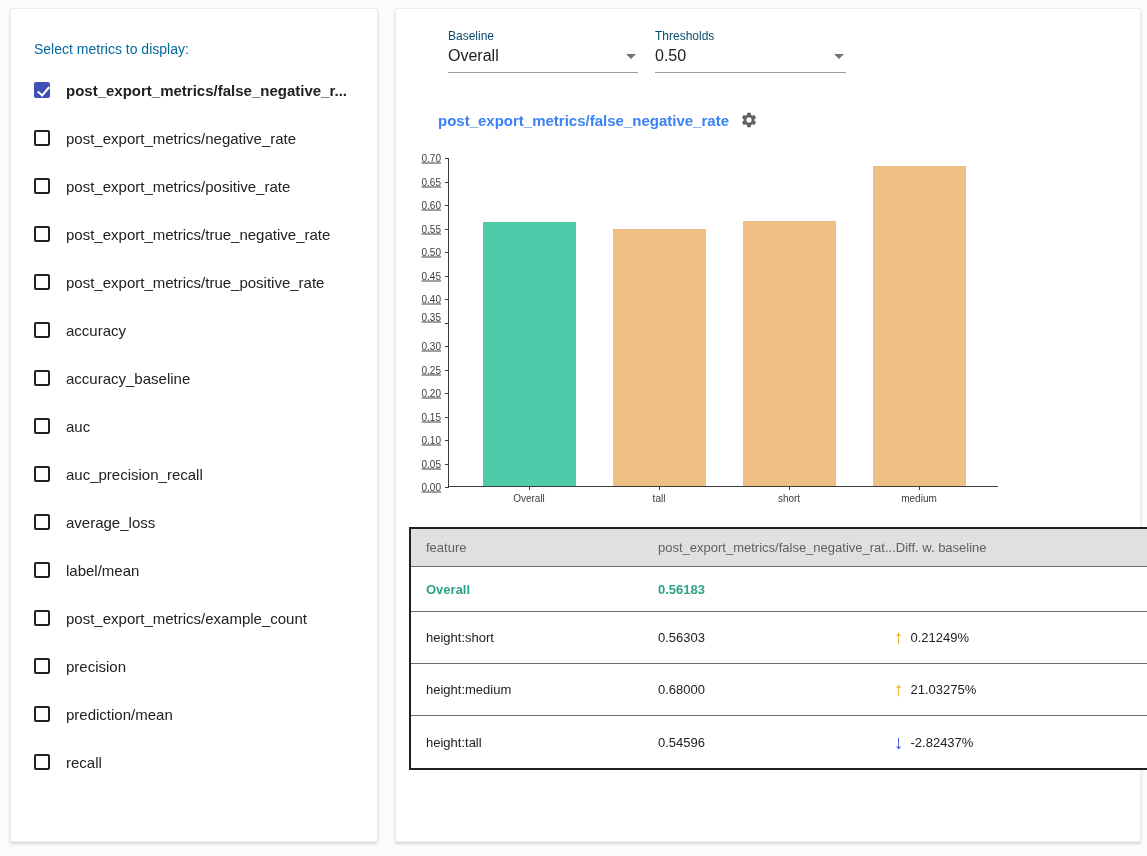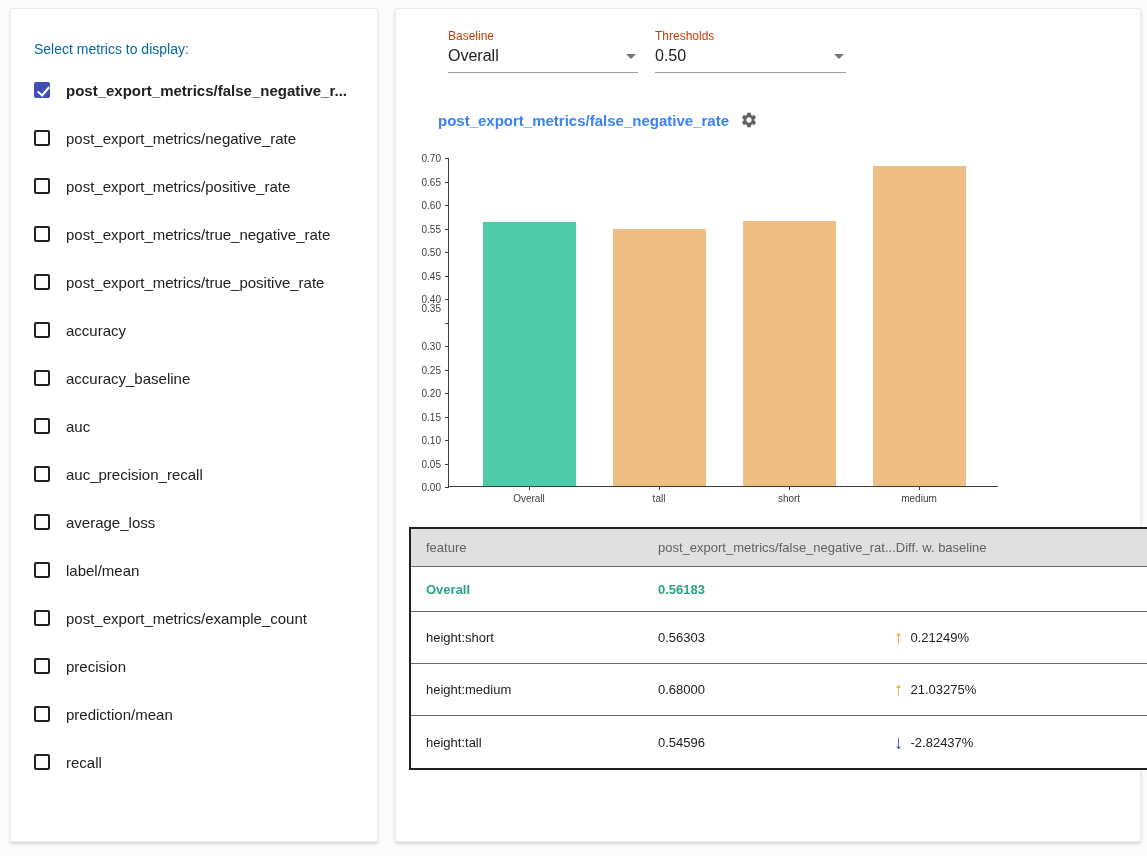--- a/index.html
+++ b/index.html
@@ -34,21 +34,21 @@
     border: solid #fff; border-width: 0 2px 2px 0;
     transform: rotate(40deg);
   }
   .metric-label { margin-left: 16px; font-size: 15px; color: #212121; white-space: nowrap; }
   .metric-item.checked .metric-label { font-weight: bold; }
 
   
   .dropdown { position: absolute; top: 20px; cursor: pointer; }
   .dd-baseline   { left: 52px;  width: 190px; }
   .dd-thresholds { left: 259px; width: 191px; }
-  .dd-label { font-size: 12px; color: #c2410c; }
+  .dd-label { font-size: 12px; color: #0c4a6e; }
   .dd-value-row {
     display: flex; justify-content: space-between; align-items: center;
     border-bottom: 1px solid #9e9e9e; padding: 2px 0 7px 0; margin-top: 2px;
   }
   .dd-value { font-size: 16px; color: #212121; }
   .dd-arrow {
     width: 0; height: 0; margin-right: 2px;
     border-left: 5px solid transparent; border-right: 5px solid transparent;
     border-top: 5px solid #757575;
   }
@@ -56,21 +56,21 @@
   
   .chart-header { position: absolute; left: 42px; top: 102px; display: flex; align-items: center; gap: 11px; }
   .chart-title { font-size: 15px; font-weight: bold; color: #3b82f6; }
   .gear-btn { width: 18px; height: 18px; cursor: pointer; display: inline-flex; }
   .chart-area {
     position: absolute; left: 52px; top: 149px; width: 550px; height: 329px;
     border-left: 1px solid #3c3c3c; border-bottom: 1px solid #3c3c3c;
   }
   .ytick-label {
     position: absolute; right: calc(100% + 8px); transform: translateY(-50%);
-    font-size: 10px; color: #404040; white-space: nowrap;
+    font-size: 10px; color: #404040; white-space: nowrap; text-decoration: underline;
   }
   .ytick-mark { position: absolute; right: 100%; width: 4px; height: 1px; background: #3c3c3c; }
   .xtick-mark { position: absolute; top: 100%; width: 1px; height: 4px; background: #3c3c3c; }
   .xtick-label {
     position: absolute; top: calc(100% + 7px); transform: translateX(-50%);
     font-size: 10px; color: #404040; white-space: nowrap;
   }
   .bar { position: absolute; bottom: 0; }
 
   
@@ -202,21 +202,21 @@
       <div class="ytick-label" style="top: 282px;">0.10</div>
       <div class="ytick-mark" style="top: 282px;"></div>
       <div class="ytick-label" style="top: 258.5px; padding-left: 44px;">0.15</div>
       <div class="ytick-mark" style="top: 258.5px;"></div>
       <div class="ytick-label" style="top: 235px;">0.20</div>
       <div class="ytick-mark" style="top: 235px;"></div>
       <div class="ytick-label" style="top: 211.5px;">0.25</div>
       <div class="ytick-mark" style="top: 211.5px;"></div>
       <div class="ytick-label" style="top: 188px;">0.30</div>
       <div class="ytick-mark" style="top: 188px;"></div>
-      <div class="ytick-label" style="top: 150px; padding-left: 14px;">0.35</div>
+      <div class="ytick-label" style="top: 159px; padding-left: 14px;">0.35</div>
       <div class="ytick-mark" style="top: 164.5px;"></div>
       <div class="ytick-label" style="top: 141px;">0.40</div>
       <div class="ytick-mark" style="top: 141px;"></div>
       <div class="ytick-label" style="top: 117.5px;">0.45</div>
       <div class="ytick-mark" style="top: 117.5px;"></div>
       <div class="ytick-label" style="top: 94px;">0.50</div>
       <div class="ytick-mark" style="top: 94px;"></div>
       <div class="ytick-label" style="top: 70.5px;">0.55</div>
       <div class="ytick-mark" style="top: 70.5px;"></div>
       <div class="ytick-label" style="top: 47px;">0.60</div>

